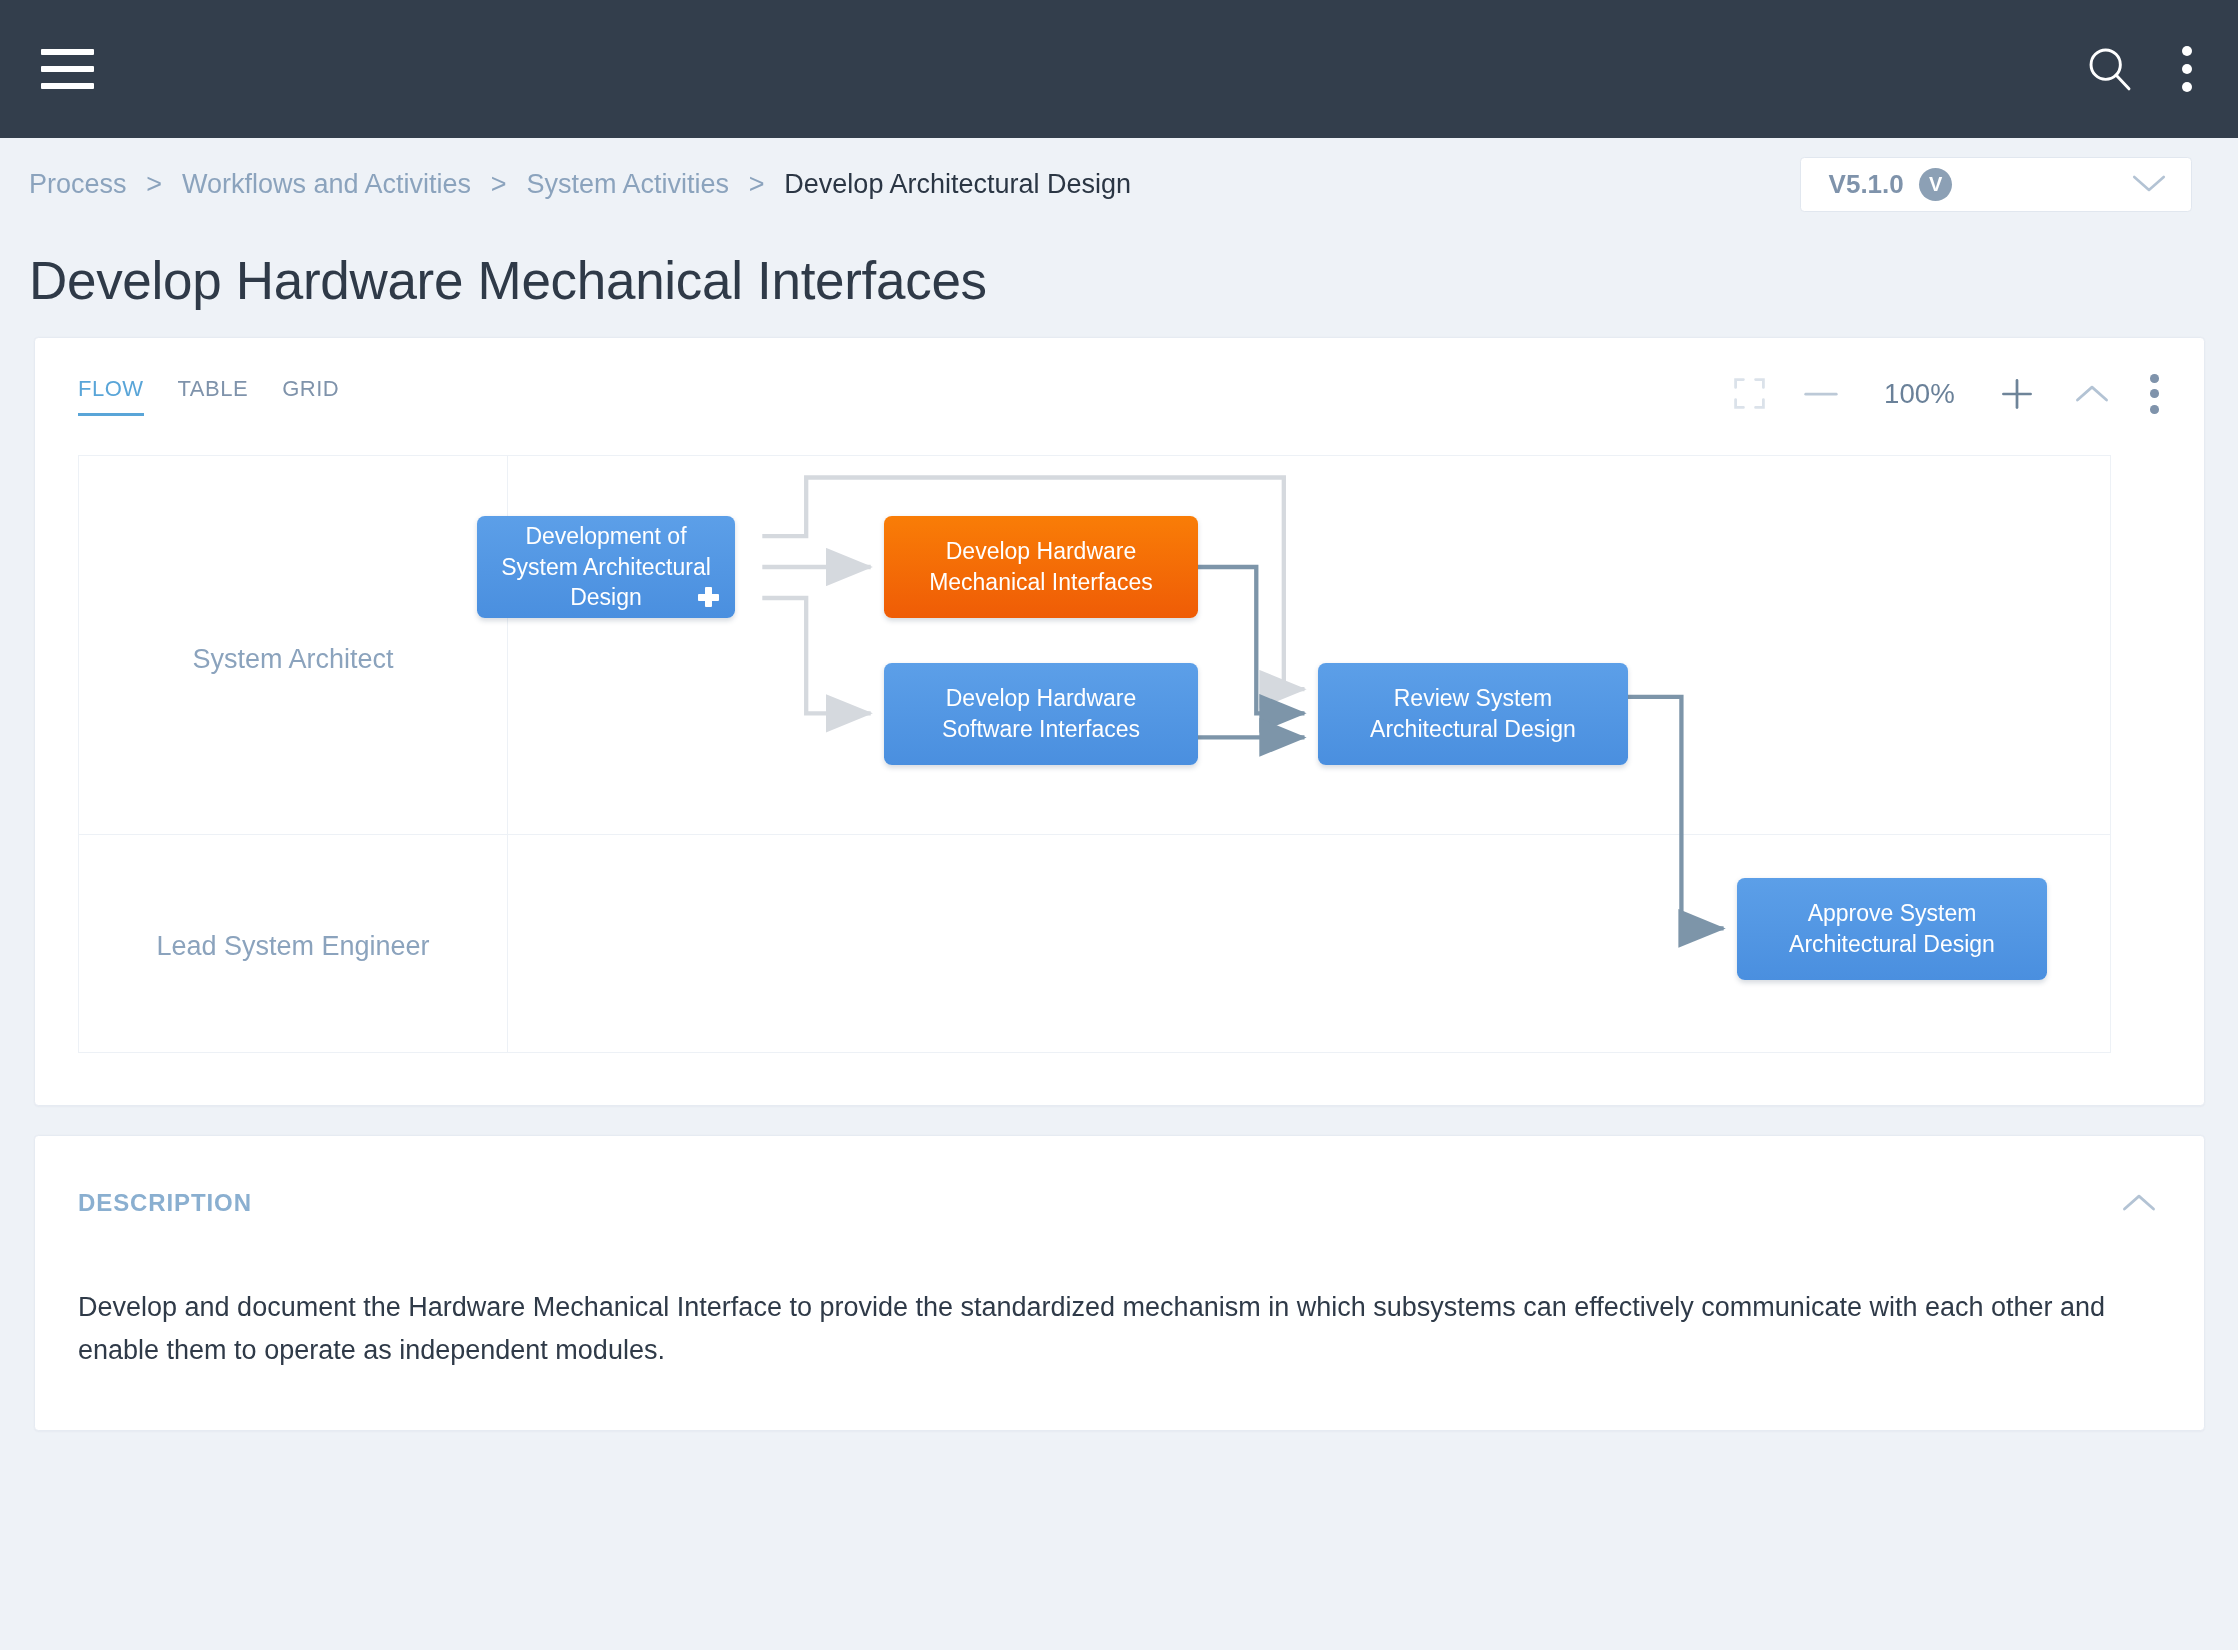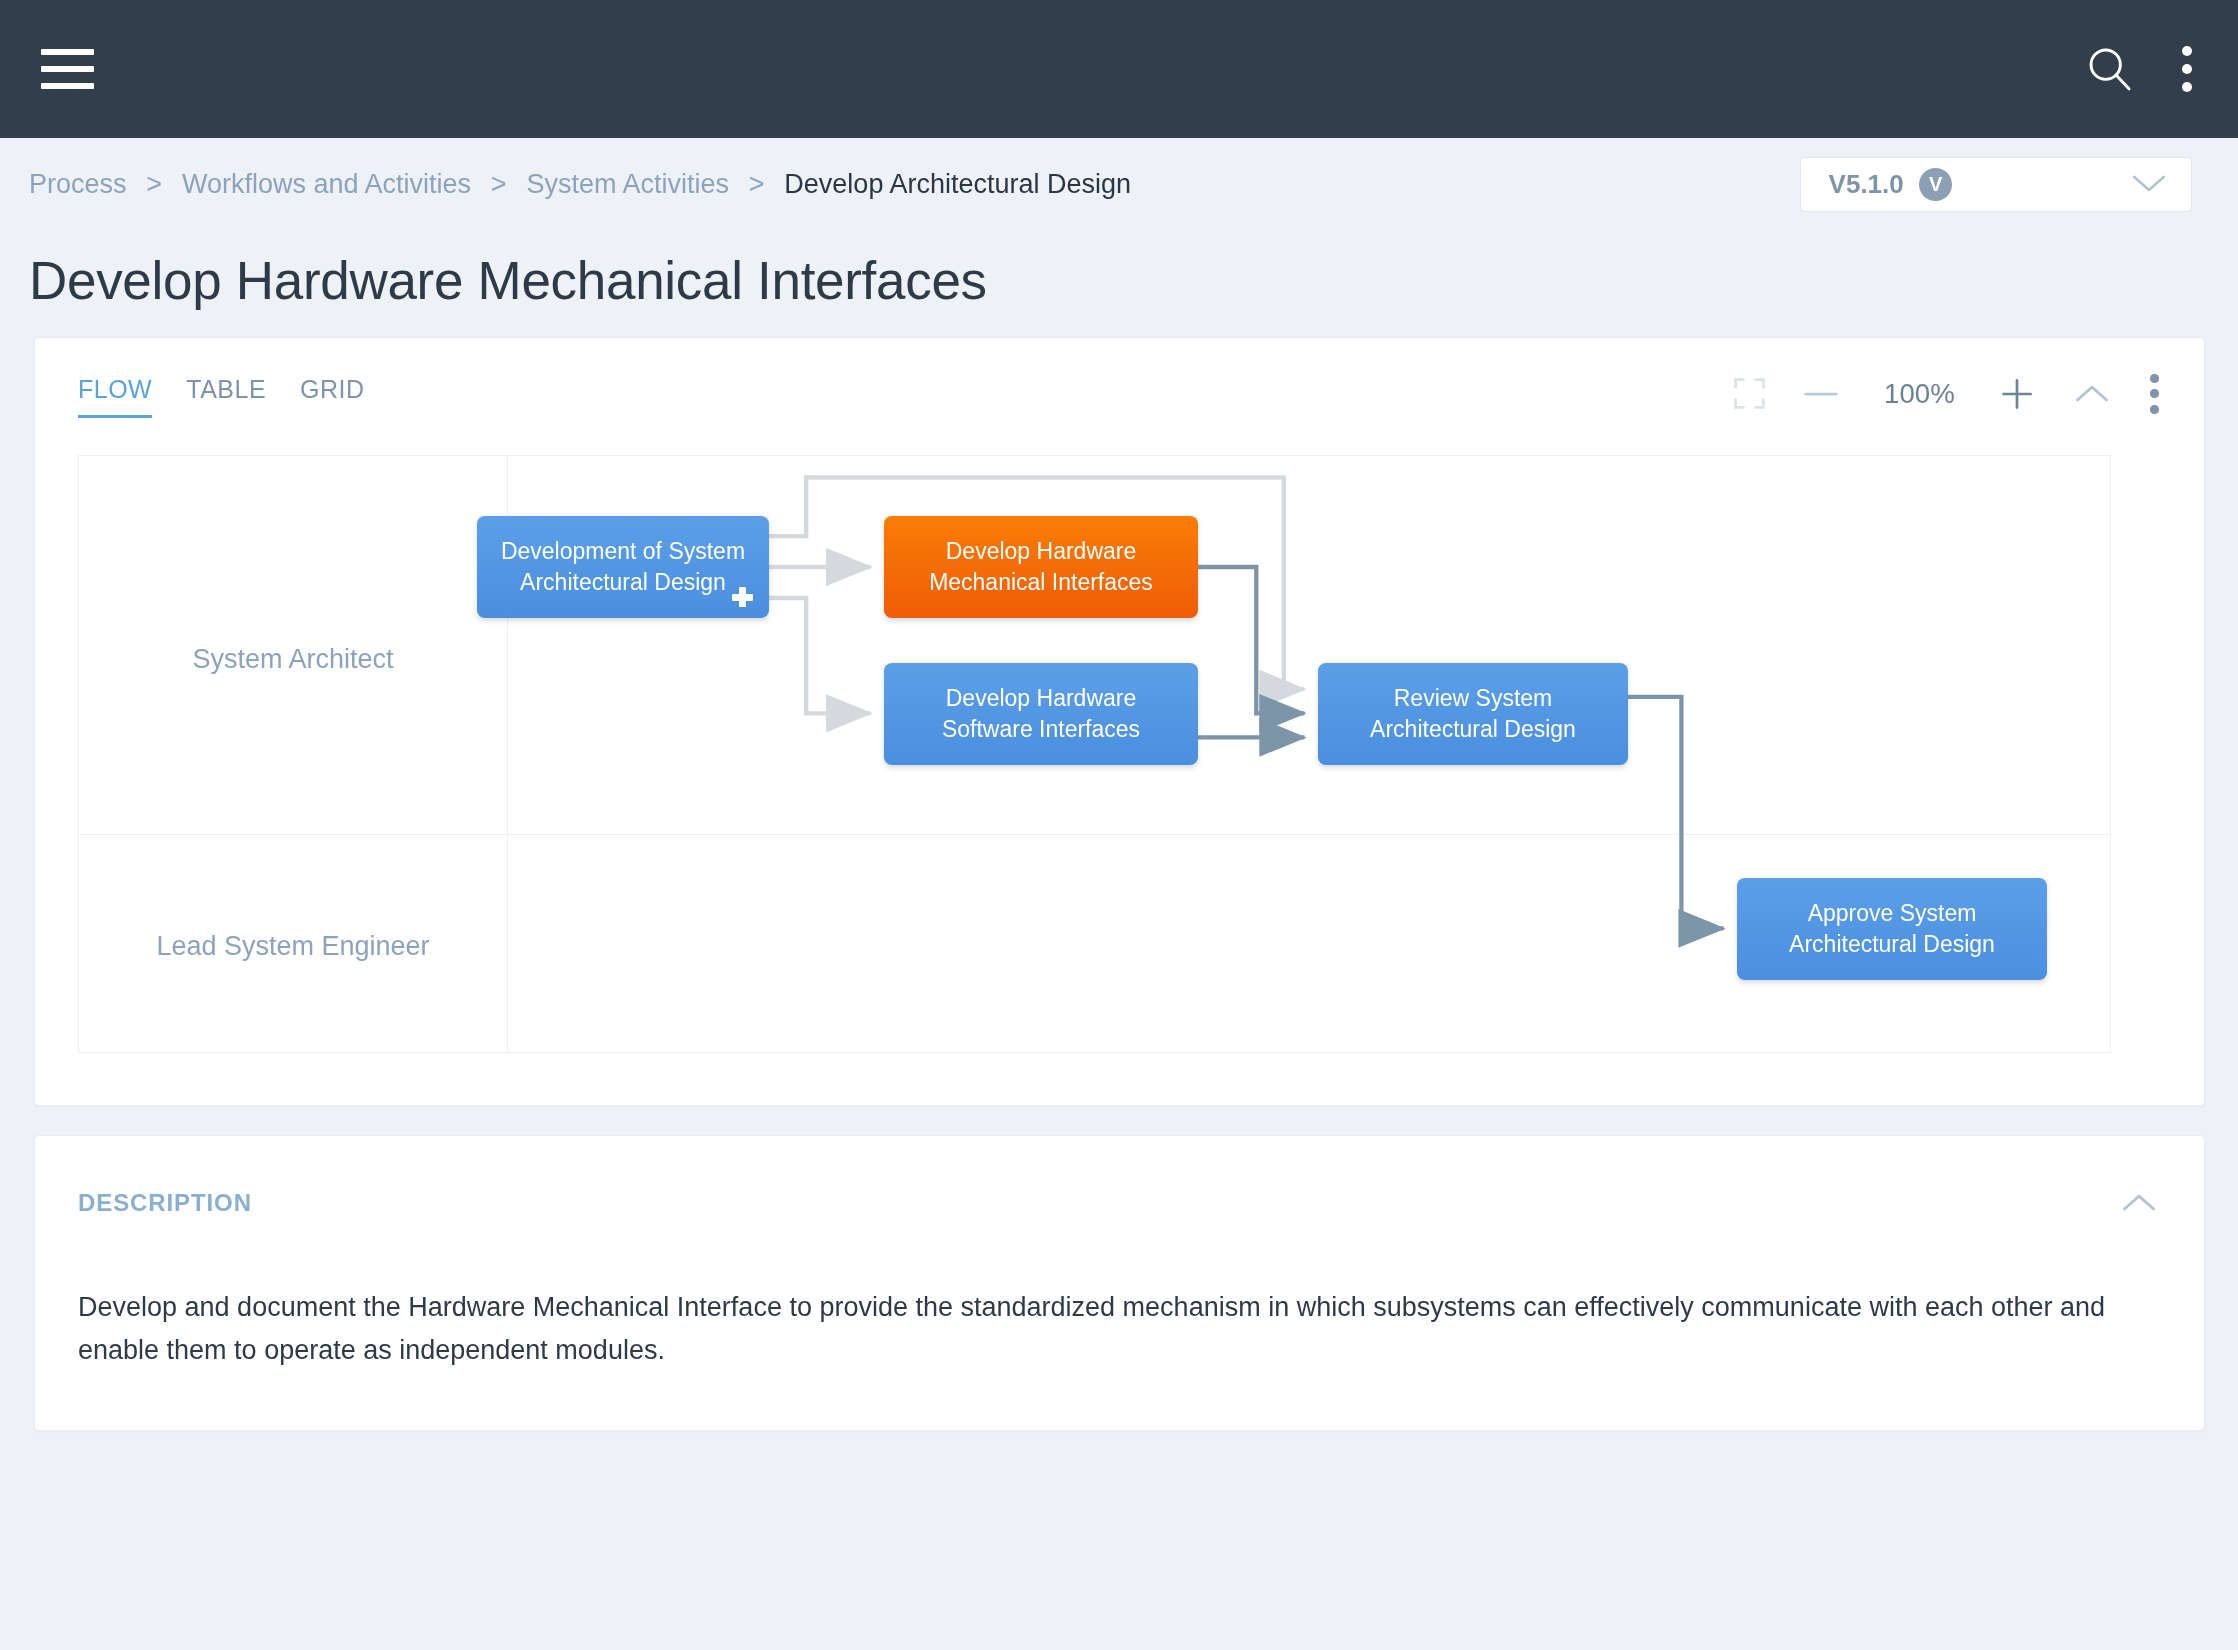--- a/index.html
+++ b/index.html
@@ -85,21 +85,21 @@
     box-shadow: 0 0.9px 1.7px rgba(40,60,90,0.04);
   }
 
   
   .flow-toolbar {
     display: flex; align-items: center; justify-content: space-between;
     padding: 36px 45px 0 43px;
   }
   .tabs { display: flex; align-items: flex-end; gap: 34px; }
   .tab {
-    font-size: 25px; letter-spacing: 0.5px;
+    font-size: 22px; letter-spacing: 0.5px;
     color: #7f93ab; padding-bottom: 11.2px;
     border-bottom: 3.4px solid transparent;
     cursor: pointer;
   }
   .tab.active { color: #59a5d8; border-bottom-color: #59a5d8; }
 
   .zoomctl { display: flex; align-items: center; gap: 38px; padding-bottom: 5.2px; }
   .zoom-pct { font-size: 27.6px; color: #6a8199; min-width: 86px; text-align: center; cursor: default; }
   .ctl { cursor: pointer; display: flex; align-items: center; justify-content: center; }
   .kebab-dark { width: 8.6px; display: flex; flex-direction: column; gap: 6.9px; align-items: center; cursor: pointer; }
@@ -291,21 +291,21 @@
 
         <path d="M794,93 L845,93 L845,25 L1400,25 L1400,271 L1424,271" fill="none" stroke="#d5d9de" stroke-width="5" marker-end="url(#ah-muted)"></path>
 
         <path d="M1298,129 L1368,129 L1368,299 L1424,299" fill="none" stroke="#7d95a9" stroke-width="5" marker-end="url(#ah-active)"></path>
 
         <path d="M1298,327 L1424,327" fill="none" stroke="#7d95a9" stroke-width="5" marker-end="url(#ah-active)"></path>
 
         <path d="M1798,280 L1862,280 L1862,549 L1911,549" fill="none" stroke="#7d95a9" stroke-width="5" marker-end="url(#ah-active)"></path>
       </svg>
 
-      <div class="node blue" style="left:398px; top:60px; width:292px; height:102px;">
+      <div class="node blue" style="left:398px; top:60px; width:258px; height:102px;">
         <span>Development of System Architectural Design</span>
         <span class="plus"></span>
       </div>
 
       <div class="node orange" style="left:805px; top:60px; width:314px; height:102px;">
         <span>Develop Hardware Mechanical Interfaces</span>
       </div>
 
       <div class="node blue" style="left:805px; top:207px; width:314px; height:102px;">
         <span>Develop Hardware Software Interfaces</span>

